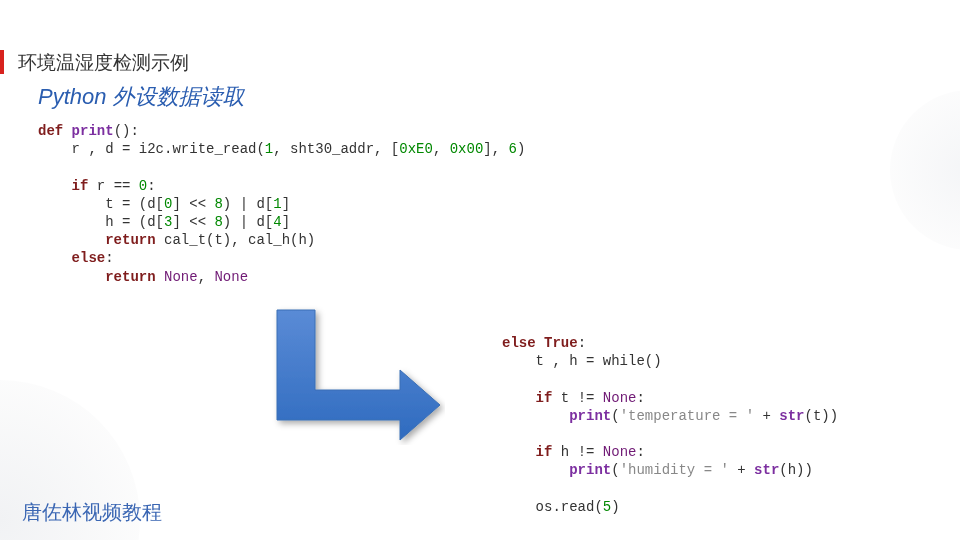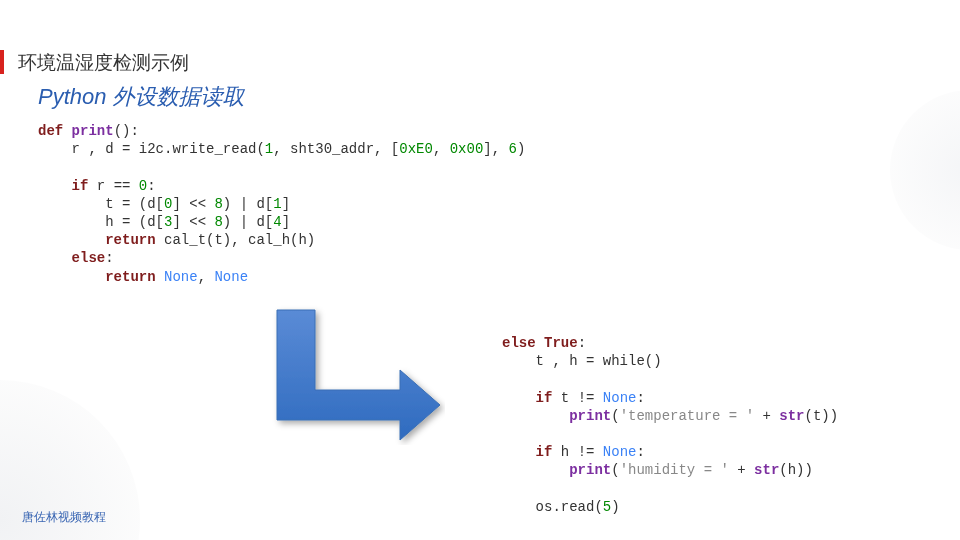--- a/index.html
+++ b/index.html
@@ -63,27 +63,27 @@
     top: 122px;
   }
   .code-right {
     position: absolute;
     left: 502px;
     top: 334px;
   }
   .kw { color: #7f1d1d; font-weight: bold; }
   .fn { color: #7c2fa0; font-weight: bold; }
   .num { color: #008800; }
-  .none { color: #3b82f6; }
+  .none { color: #701a75; }
   .str { color: #888888; font-family: Liberation Mono, monospace; }
   .footer {
     position: absolute;
     left: 22px;
     bottom: 14px;
-    font-size: 12px;
+    font-size: 20px;
     color: #3a66b3;
   }
   .arrow {
     position: absolute;
     left: 265px;
     top: 305px;
     width: 180px;
     height: 140px;
   }
   .bg-circle-1 {

